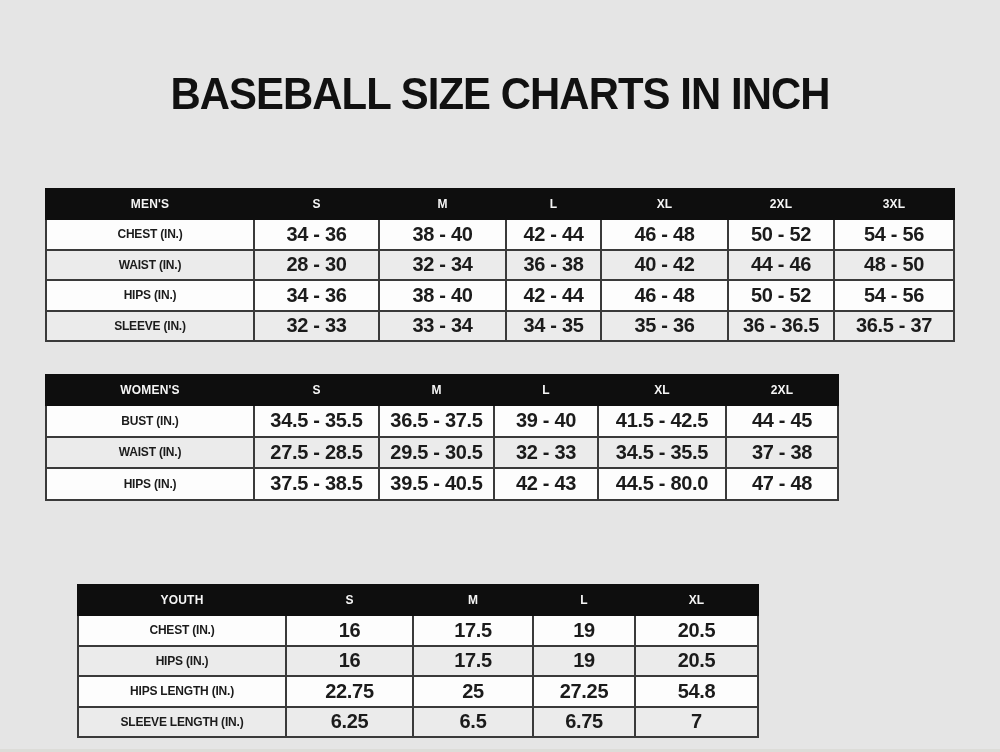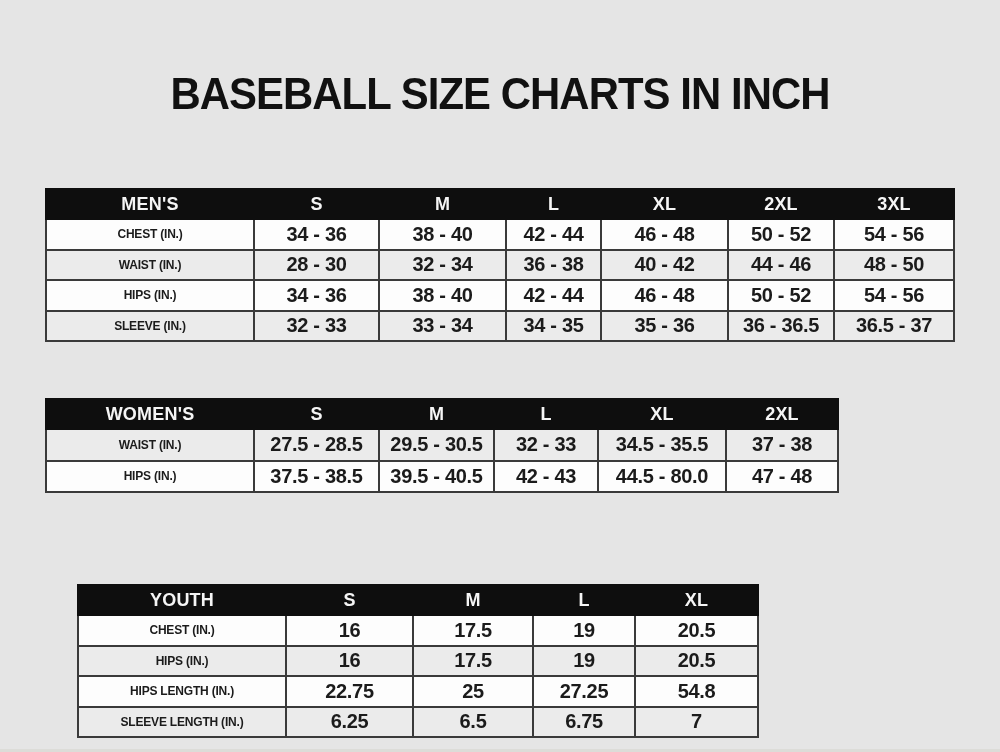--- a/index.html
+++ b/index.html
@@ -24,33 +24,33 @@
     font-size: 45px;
     font-weight: bold;
     color: #111111;
     letter-spacing: -1px;
     transform: scaleX(0.93);
     transform-origin: 50% 50%;
     white-space: nowrap;
   }
   .size-table-wrap { position: absolute; left: 45px; }
   #mens-table-wrap   { top: 188px; }
-  #womens-table-wrap { top: 398px; border-radius: 31px; }
+  #womens-table-wrap { top: 374px; border-radius: 31px; }
   #youth-table-wrap  { top: 584px; padding-left: 32px; }
 
   table.size-table {
     border-collapse: collapse;
     table-layout: fixed;
     border: 2px solid #3a3a3a;
   }
   table.size-table th {
     background: #0e0e0e;
     color: #f5f5f5;
     font-weight: bold;
-    font-size: 18px;
+    font-size: 12px;
     height: 28px;
     text-align: center;
     vertical-align: middle;
     border: 2px solid #0e0e0e;
     padding: 0;
     letter-spacing: 0.2px;
   }
   table.size-table td {
     border: 2px solid #3a3a3a;
     text-align: center;
@@ -159,20 +159,28 @@
           <tr>
             <th>WOMEN'S</th>
             <th>S</th>
             <th>M</th>
             <th>L</th>
             <th>XL</th>
             <th>2XL</th>
           </tr>
         </thead>
         <tbody>
+          <tr>
+            <td class="row-label">BUST (IN.)</td>
+            <td class="size-value">34.5 - 35.5</td>
+            <td class="size-value">36.5 - 37.5</td>
+            <td class="size-value">39 - 40</td>
+            <td class="size-value">41.5 - 42.5</td>
+            <td class="size-value">44 - 45</td>
+          </tr>
           <tr class="alt">
             <td class="row-label">WAIST (IN.)</td>
             <td class="size-value">27.5 - 28.5</td>
             <td class="size-value">29.5 - 30.5</td>
             <td class="size-value">32 - 33</td>
             <td class="size-value">34.5 - 35.5</td>
             <td class="size-value">37 - 38</td>
           </tr>
           <tr>
             <td class="row-label">HIPS (IN.)</td>

